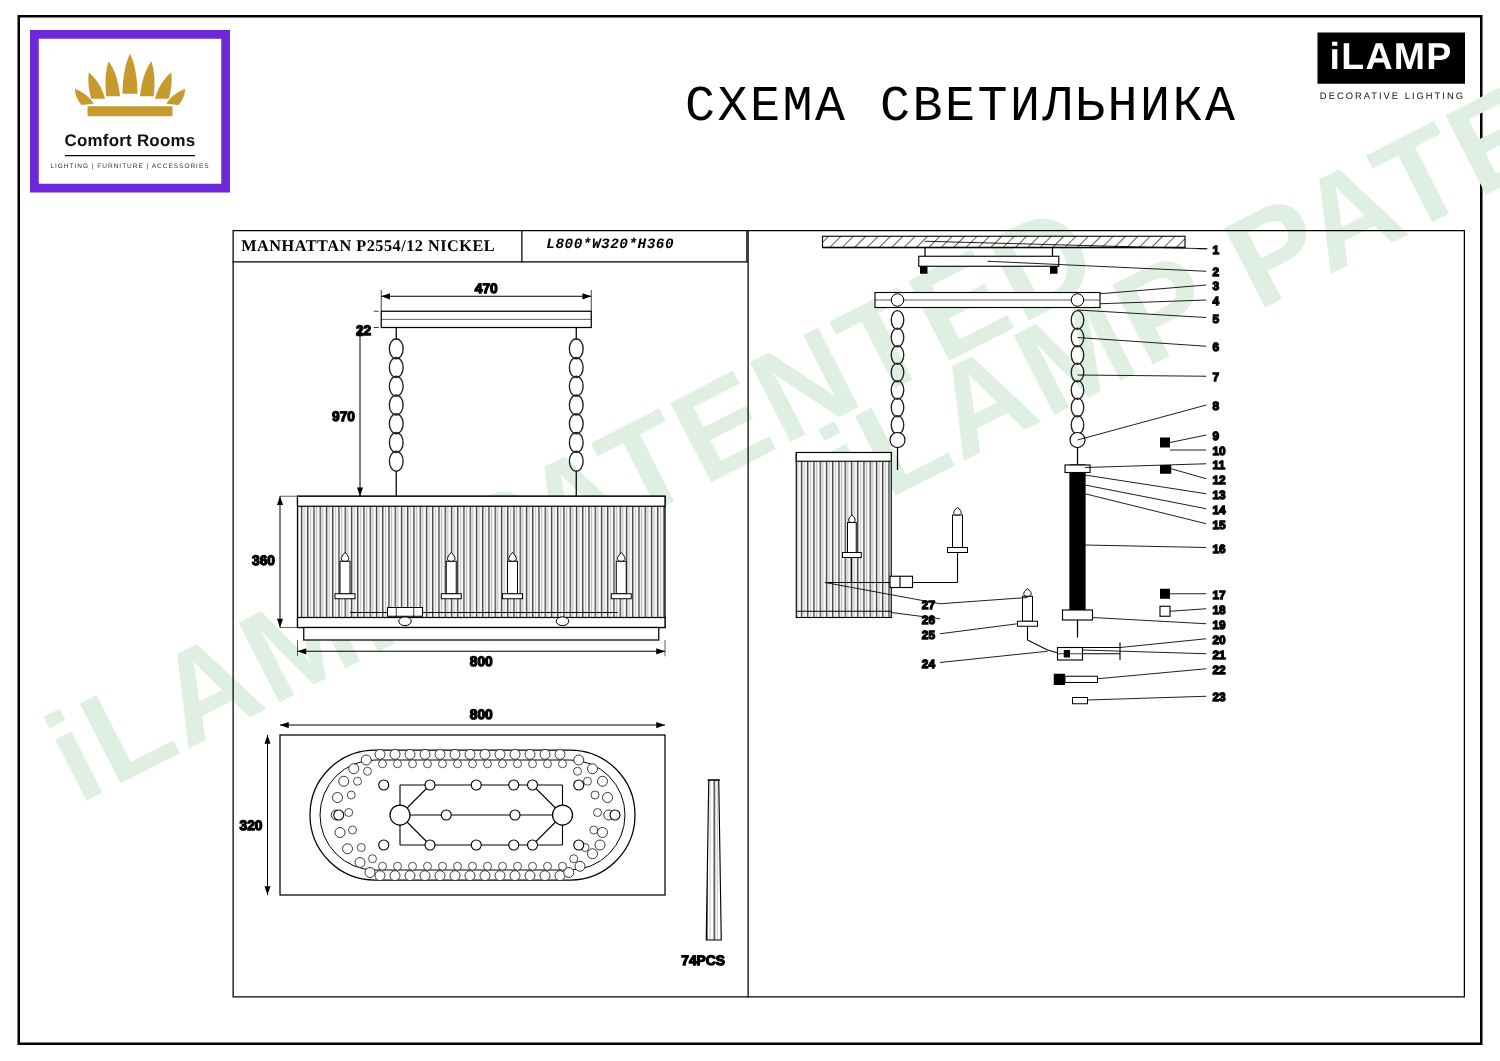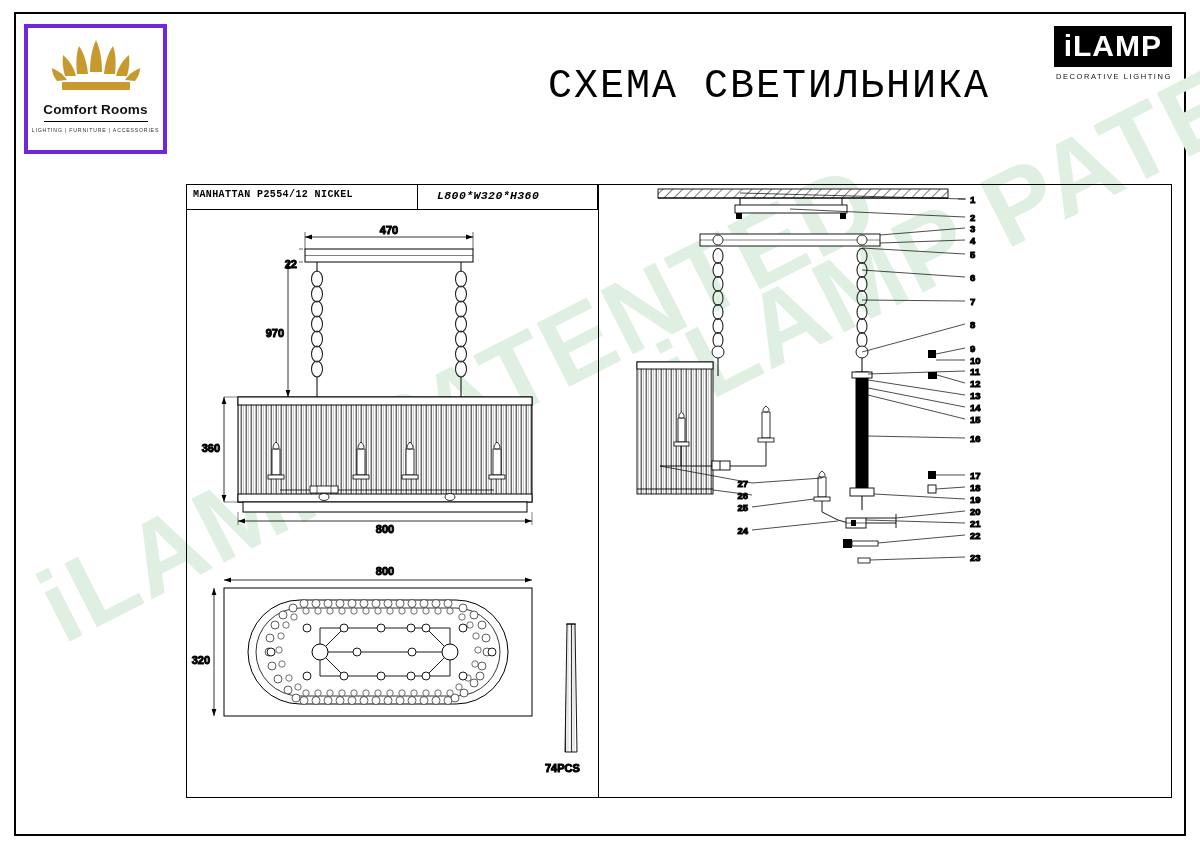--- a/index.html
+++ b/index.html
@@ -58,23 +58,23 @@
     font-size: 104px;
     transform: rotate(-27deg);
     transform-origin: left top;
   }
 
   
   .brand-box {
     position: absolute;
     left: 24px;
     top: 24px;
-    width: 143px;
+    width: 160px;
     height: 130px;
-    border: 4px solid #6d28d9;
+    border: 7px solid #6d28d9;
     box-sizing: border-box;
     background: #fff;
     z-index: 10;
     display: flex;
     flex-direction: column;
     align-items: center;
     justify-content: flex-start;
     padding-top: 10px;
   }
   .crown {
@@ -174,22 +174,22 @@
     top: 184px;
     width: 1px;
     height: 26px;
     background: #000;
     z-index: 7;
   }
   .model-name {
     position: absolute;
     left: 193px;
     top: 189px;
-    font-family: Liberation Mono, monospace;
-    font-size: 10px;
+    font-family: Liberation Serif, serif;
+    font-size: 13px;
     font-weight: bold;
     letter-spacing: 0.4px;
     color: #000;
     z-index: 8;
   }
   .model-dims {
     position: absolute;
     left: 437px;
     top: 189px;
     font-family: "Liberation Mono", monospace;

